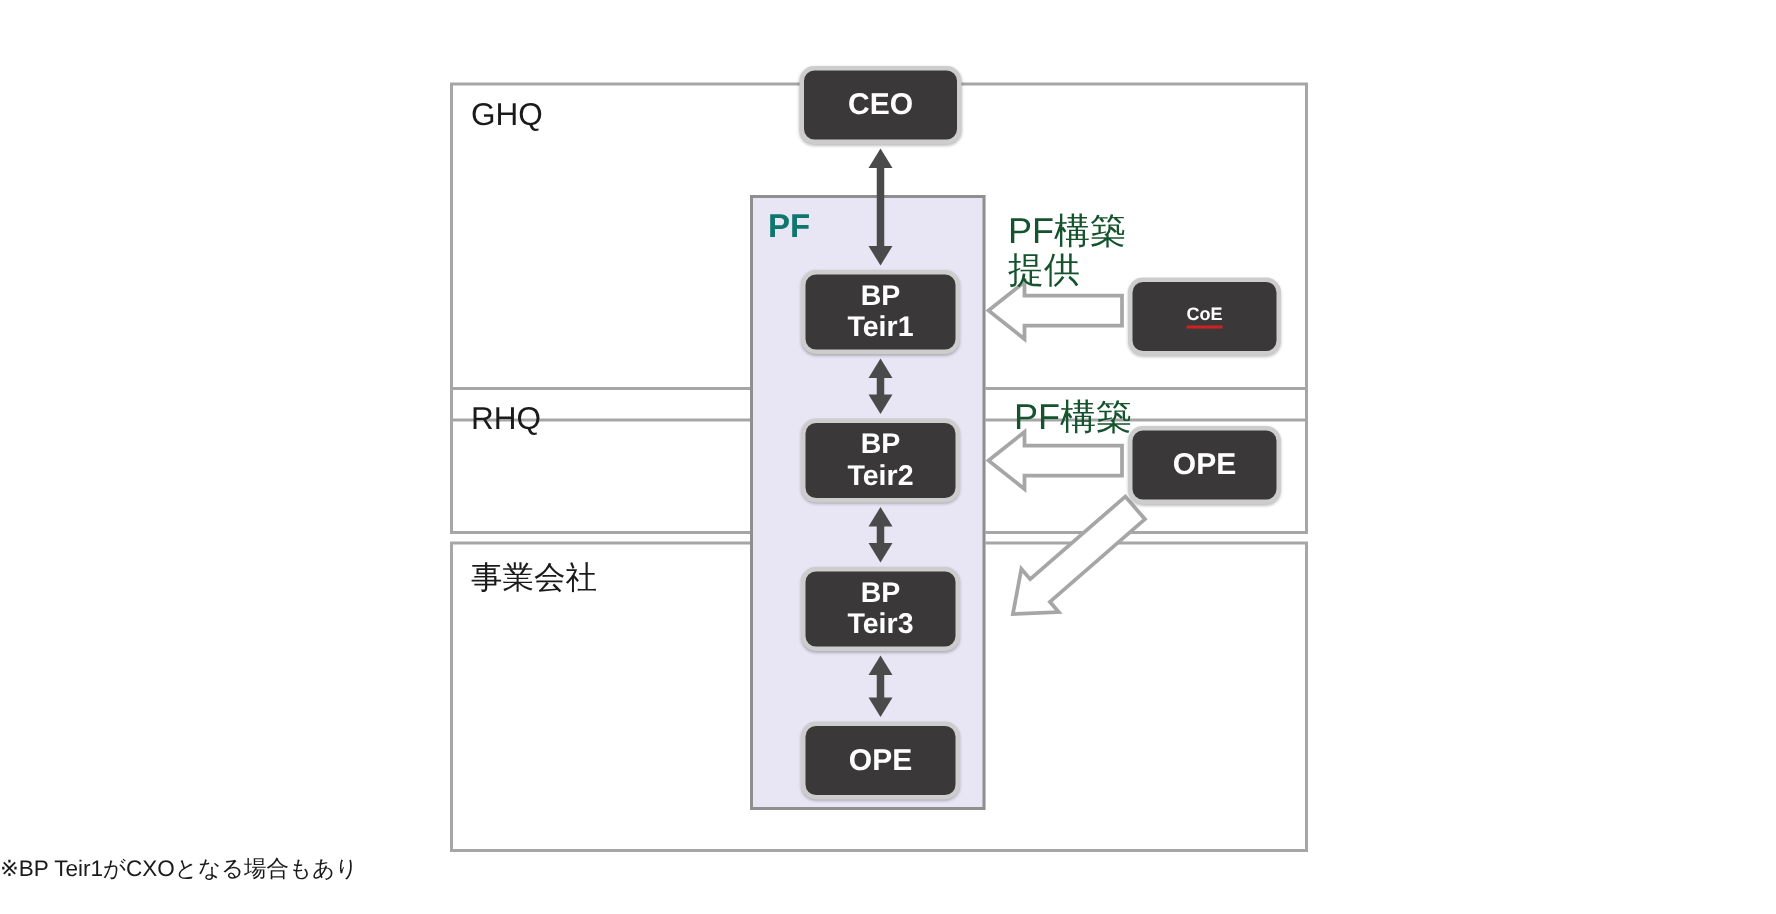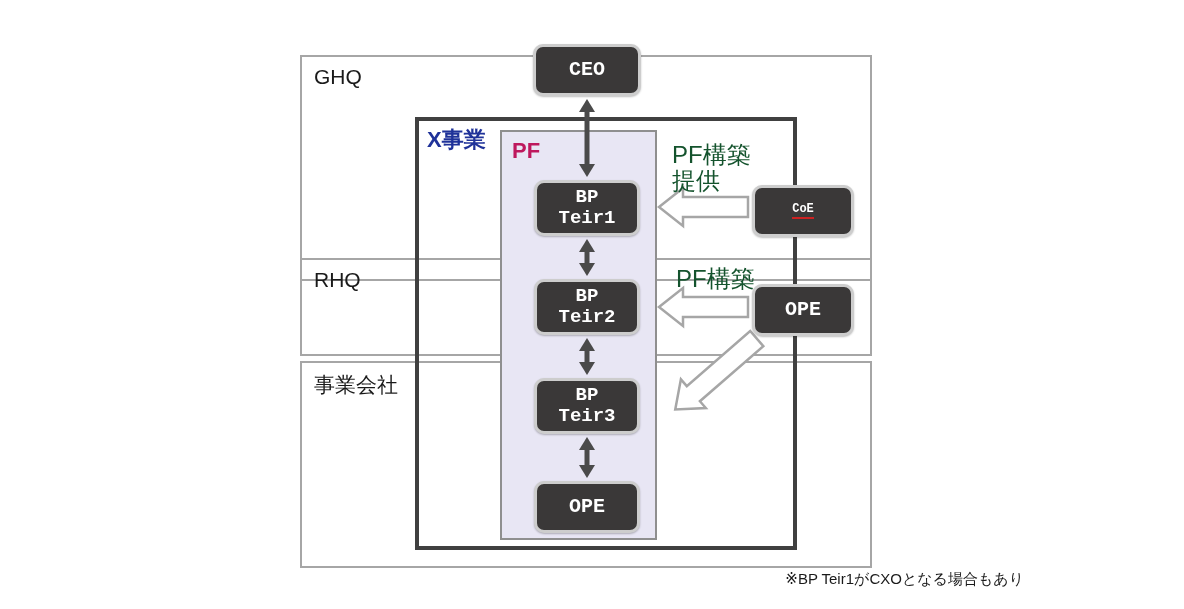--- a/index.html
+++ b/index.html
@@ -12,68 +12,65 @@
   .band-rhq{top:258px;height:98px;}
   .band-jigyo{top:361px;height:207px;text-align:right;}
   .band-label{position:absolute;left:12px;top:8px;font-size:21px;color:#1a1a1a;}
 
   
   .xbox{position:absolute;left:415px;top:117px;width:382px;height:433px;border:4px solid var(--x-border);box-sizing:border-box;background:transparent;}
   .x-label{position:absolute;left:8px;top:4px;font-size:22px;font-weight:bold;color:var(--x-label);}
 
   
   .pfbox{position:absolute;left:500px;top:130px;width:157px;height:410px;background:var(--pf-bg);border:2px solid var(--pf-border);box-sizing:border-box;}
-  .pf-label{position:absolute;left:10px;top:6px;font-size:22px;font-weight:bold;color:#be185d;}
+  .pf-label{position:absolute;left:10px;top:6px;font-size:22px;font-weight:bold;color:#0f766e;}
 
   
   .arrows{position:absolute;left:0;top:0;pointer-events:none;}
   .shaft{stroke:var(--arrow);stroke-width:5;}
   .head{fill:var(--arrow);}
   .block{fill:var(--block-arrow-fill);stroke:var(--block-arrow-stroke);stroke-width:2.5;}
 
   
   .annot{position:absolute;font-size:24px;line-height:26px;color:#14532d;}
   .annot-build{left:672px;top:142px;}
   .annot-operate{left:676px;top:266px;}
 
   
   .node{position:absolute;background:var(--node-bg);color:var(--node-text);
         border:3px solid var(--node-ring);border-radius:10px;box-sizing:border-box;
         display:flex;flex-direction:column;align-items:center;justify-content:center;
-        font-weight:bold;box-shadow:0 1px 2px rgba(0,0,0,0.25);font-family:Liberation Mono, monospace;}
+        font-weight:bold;box-shadow:0 1px 2px rgba(0,0,0,0.25);}
   .node .l{display:block;line-height:1.12;}
   .node-ceo{left:533px;top:44px;width:108px;height:52px;font-size:20px;}
   .node-bp1{left:534px;top:180px;width:106px;height:56px;font-size:19px;}
   .node-bp2{left:534px;top:279px;width:106px;height:56px;font-size:19px;}
   .node-bp3{left:534px;top:378px;width:106px;height:56px;font-size:19px;}
   .node-ope-bottom{left:534px;top:481px;width:106px;height:52px;font-size:20px;}
   .node-coe{left:752px;top:185px;width:102px;height:52px;font-size:12px;}
   .node-ope-right{left:752px;top:284px;width:102px;height:52px;font-size:20px;}
   .coe-underline{border-bottom:2px solid var(--coe-underline);padding-bottom:1px;}
 
-  .footer-note{position:absolute;left:0;top:570px;width:1024px;text-align:right;font-size:15px;color:#1a1a1a;}
+  .footer-note{position:absolute;left:0;top:570px;width:1024px;text-align:left;font-size:15px;color:#1a1a1a;}
 </style>
 </head>
 <body>
 
 <div class="canvas">
 
   <div class="band band-ghq">
     <span class="band-label">GHQ</span>
   </div>
   <div class="band band-rhq">
     <span class="band-label">RHQ</span>
   </div>
   <div class="band band-jigyo">
     <span class="band-label">事業会社</span>
   </div>
 
-  <div class="xbox">
-    <span class="x-label">X事業</span>
-  </div>
 
   <div class="pfbox">
     <span class="pf-label">PF</span>
   </div>
 
   <svg class="arrows" width="1184" height="609" viewBox="0 0 1184 609">
     <g>
       <line class="shaft" x1="587" y1="110" x2="587" y2="166"></line>
       <polygon class="head" points="579,112 595,112 587,99"></polygon>
       <polygon class="head" points="579,164 595,164 587,177"></polygon>

